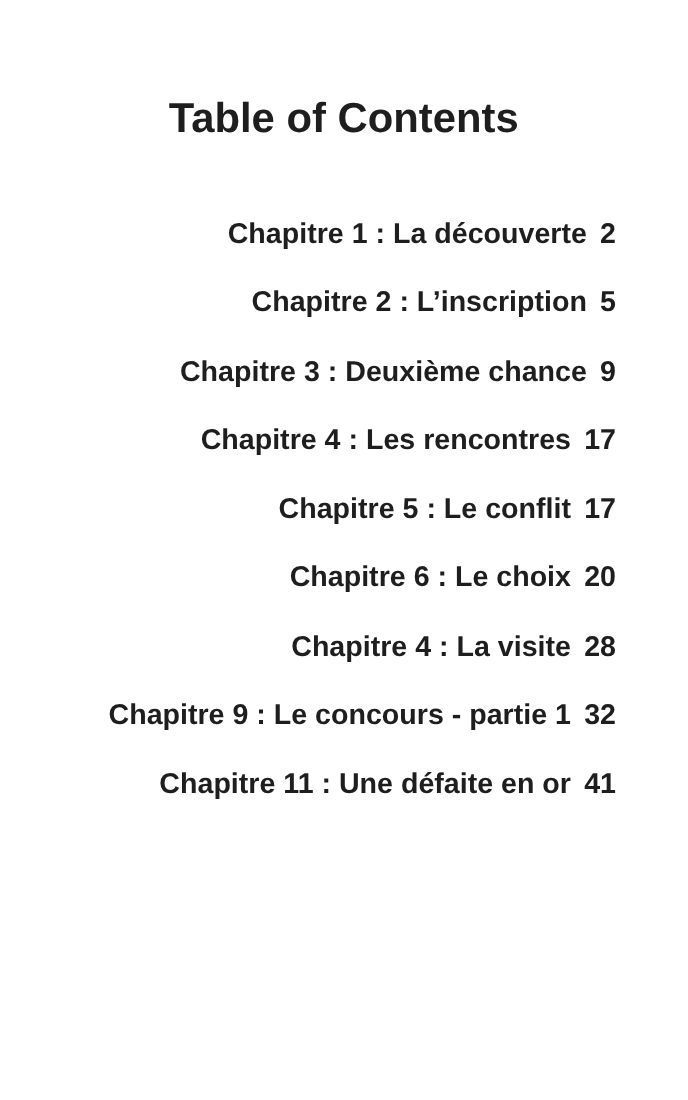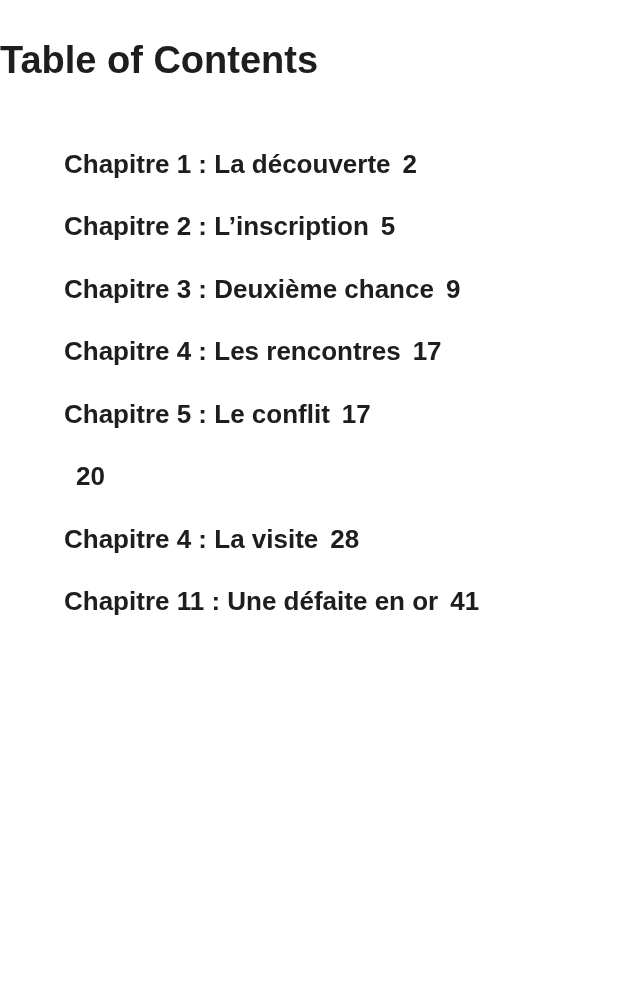--- a/index.html
+++ b/index.html
@@ -11,34 +11,35 @@
   }
   .page {
     position: relative;
     width: 625px;
     height: 1000px;
     background: #ffffff;
     color: #1e1e1e;
     overflow: hidden;
   }
   .page-title {
-    padding-top: 40px;
+    padding-top: 88px;
+    text-align: center;
     font-size: 38px;
     line-height: 1.1;
     font-weight: bold;
     color: #1e1e1e;
   }
   .toc {
     margin-top: 51px;
     padding-left: 64px;
     padding-right: 65px;
   }
   .toc-row {
     display: flex;
-    justify-content: flex-start;
+    justify-content: flex-end;
     align-items: center;
     height: 62.5px;
   }
   .toc-label {
     font-size: 26px;
     font-weight: bold;
     color: #1e1e1e;
     white-space: nowrap;
   }
   .toc-page {
@@ -77,29 +78,34 @@
       <span class="toc-label">Chapitre 4 : Les rencontres</span>
       <span class="toc-page">17</span>
     </div>
 
     <div class="toc-row">
       <span class="toc-label">Chapitre 5 : Le conflit</span>
       <span class="toc-page">17</span>
     </div>
 
     <div class="toc-row">
+      <span class="toc-label">Chapitre 6 : Le choix</span>
       <span class="toc-page">20</span>
     </div>
 
 
     <div class="toc-row">
       <span class="toc-label">Chapitre 4 : La visite</span>
       <span class="toc-page">28</span>
     </div>
 
+    <div class="toc-row">
+      <span class="toc-label">Chapitre 9 : Le concours - partie 1</span>
+      <span class="toc-page">32</span>
+    </div>
 
 
     <div class="toc-row">
       <span class="toc-label">Chapitre 11 : Une défaite en or</span>
       <span class="toc-page">41</span>
     </div>
 
   </div>
 </div>
 

